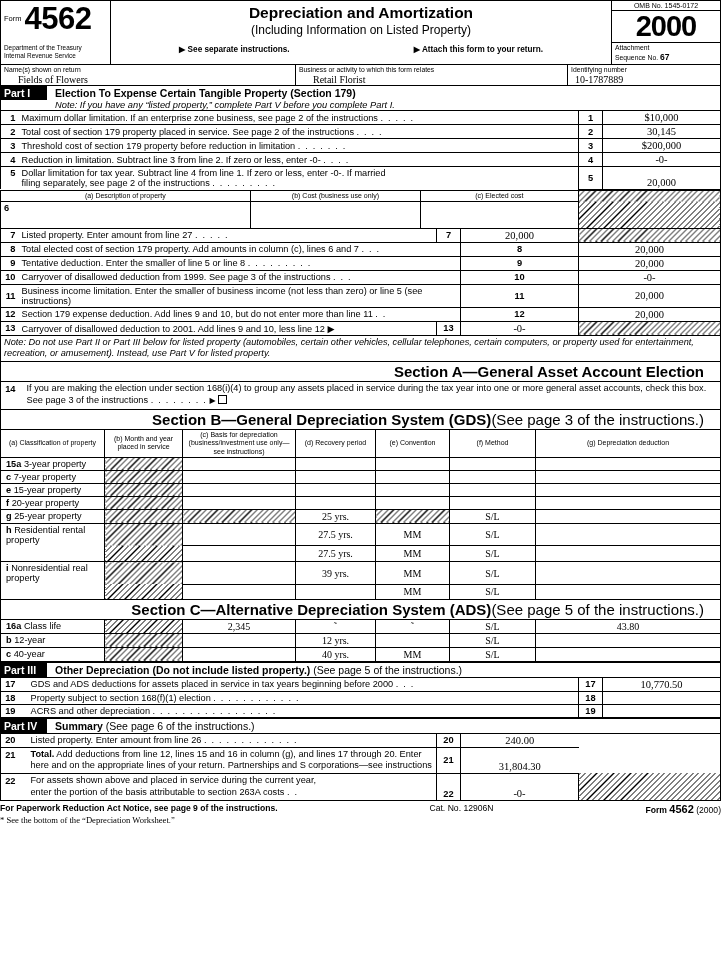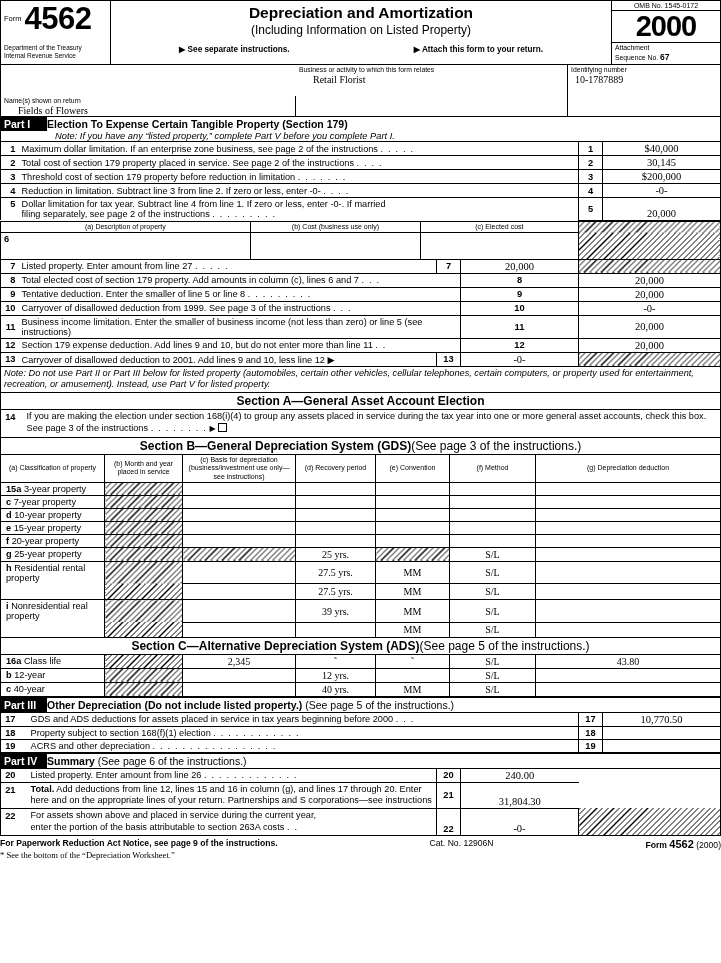--- a/index.html
+++ b/index.html
@@ -31,52 +31,52 @@
   .hdr-year { font-size:29px; font-weight:bold; letter-spacing:-1px; line-height:1.02; padding-top:1px;}
   .hdr-att { font-size:6.8px; border-top:0.8px solid #000; text-align:left; padding:1px 3px; line-height:1.3;}
   .hdr-att b { font-size:8.5px; }
 
   
   .namerow { display:flex; border:1.6px solid #000; border-bottom:none; }
   .namerow > div { border-right:1.6px solid #000; padding:1px 3px 0 3px; }
   .namerow > div:last-child { border-right:none; }
   .nr-lbl { font-size:6.8px; }
   .nr-val { font-size:10px; font-family:"Liberation Serif", serif; padding-left:14px; padding-top:1px;}
-  .nr1 { width:295px;margin-top:31px; }
+  .nr1 { width:295px; }
   .nr2 { flex:1; }
   .nr3 { width:152px; }
   .nr3 .nr-val { padding-left:4px; }
 
   
   .partbar { display:flex; align-items:stretch; border:1.6px solid #000; border-bottom:none;
              background:#fff; }
   .part-tag { background:#000; color:#fff; font-weight:bold; font-size:10.5px;
               padding:1px 5px 1px 3px; min-width:46px; }
-  .part-txt { font-weight:bold; font-size:10.5px; padding-top:1px;}
+  .part-txt { font-weight:bold; font-size:10.5px; padding-left:8px; padding-top:1px;}
   .part-note { font-size:9.3px; padding-left:8px; }
 
   
   table { border-collapse:collapse; width:100%; }
   td { vertical-align:middle; }
   .tbl { border-left:1.6px solid #000; border-right:1.6px solid #000; }
 
   .lineno { width:18px; text-align:right; font-weight:bold; font-size:9.3px; padding-right:3px;}
   .desc { font-size:9.2px; padding:1px 2px 1px 3px; }
   .numbox { width:24px; text-align:center; font-weight:bold; font-size:9.3px;
             border-left:1.2px solid #000; border-right:1.2px solid #000; }
   .amt { width:118px; text-align:center; font-family:"Liberation Serif", serif; font-size:10.5px;
          border-bottom:0.8px solid #000; }
   .rowline td { border-bottom:0.8px solid #000; }
   .dots { letter-spacing:1.2px; }
 
   .hatch {
     background-image:repeating-linear-gradient(135deg,#000 0 0.8px,#fff 0.8px 4px);
   }
 
-  .secthead { text-align:center; font-weight:bold; font-size:12px; padding:1px 16px;
+  .secthead { text-align:right; font-weight:bold; font-size:15px; padding:1px 16px;
               border-top:1.2px solid #000; border-bottom:1.2px solid #000; }
   .secthead span.norm { font-weight:normal; }
 
   .colhead { font-size:7px; text-align:center; line-height:1.2; padding:1px 1px; }
   .cls { font-size:9.2px; padding-left:5px; }
   .ctr { text-align:center; font-family:"Liberation Serif", serif; font-size:10px; }
   .bl { border-left:1.2px solid #000; }
   .bb { border-bottom:0.8px solid #000; }
 
   .footer { display:flex; justify-content:space-between; font-size:8.6px; font-weight:bold;
@@ -141,21 +141,21 @@
   <div style="border-left:1.6px solid #000;border-right:1.6px solid #000;border-bottom:1.2px solid #000;">
     <div class="part-note" style="padding-left:54px;font-style:italic;">Note: If you have any “listed property,” complete Part V before you complete Part I.</div>
   </div>
 
   <table class="tbl">
     <tbody>
         <tr class="rowline">
       <td class="lineno">1</td>
       <td class="desc"><span>Maximum dollar limitation. If an enterprise zone business, see page 2 of the instructions</span> <span class="dots">. . . . .</span></td>
       <td class="numbox">1</td>
-      <td class="amt">$40,000</td>
+      <td class="amt">$10,000</td>
     </tr>
     <tr class="rowline">
       <td class="lineno">2</td>
       <td class="desc"><span>Total cost of section 179 property placed in service. See page 2 of the instructions</span> <span class="dots">. . . .</span></td>
       <td class="numbox">2</td>
       <td class="amt">30,145</td>
     </tr>
     <tr class="rowline">
       <td class="lineno">3</td>
       <td class="desc"><span>Threshold cost of section 179 property before reduction in limitation</span> <span class="dots">. . . . . . .</span></td>
@@ -305,29 +305,20 @@
     <tr class="rowline">
       <td class="cls"><b>c</b> <span>7-year property</span></td>
       <td class="hatch bl"></td>
       <td class="ctr bl"></td>
       <td class="ctr bl"></td>
       <td class="ctr bl"></td>
       <td class="ctr bl"></td>
       <td class="ctr bl"></td>
     </tr>
     <tr class="rowline">
-      <td class="cls"><b>d</b> <span>10-year property</span></td>
-      <td class="hatch bl"></td>
-      <td class="ctr bl"></td>
-      <td class="ctr bl"></td>
-      <td class="ctr bl"></td>
-      <td class="ctr bl"></td>
-      <td class="ctr bl"></td>
-    </tr>
-    <tr class="rowline">
       <td class="cls"><b>e</b> <span>15-year property</span></td>
       <td class="hatch bl"></td>
       <td class="ctr bl"></td>
       <td class="ctr bl"></td>
       <td class="ctr bl"></td>
       <td class="ctr bl"></td>
       <td class="ctr bl"></td>
     </tr>
     <tr class="rowline">
       <td class="cls"><b>f</b> <span>20-year property</span></td>

